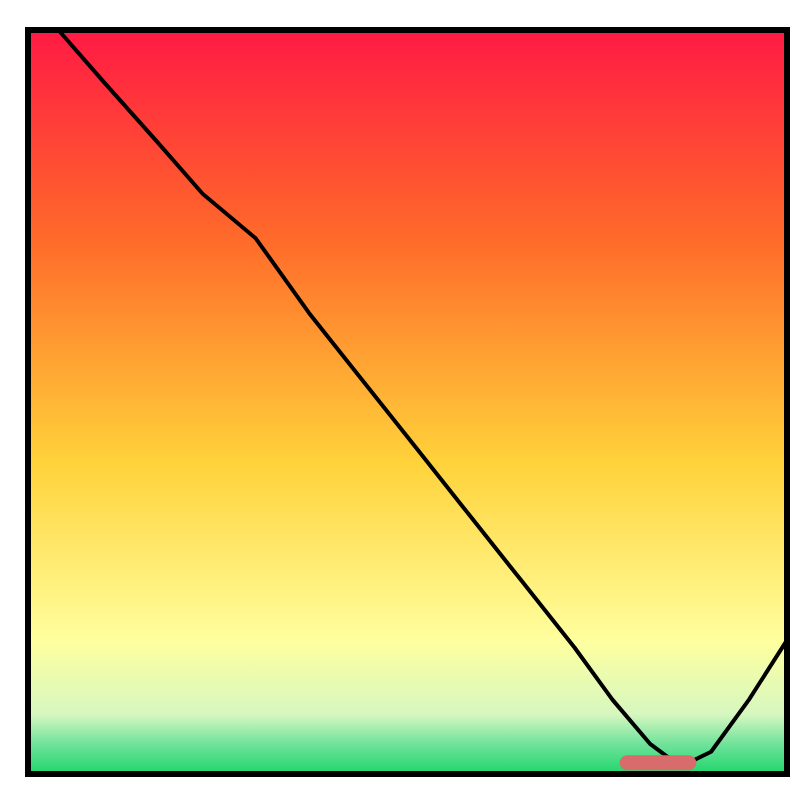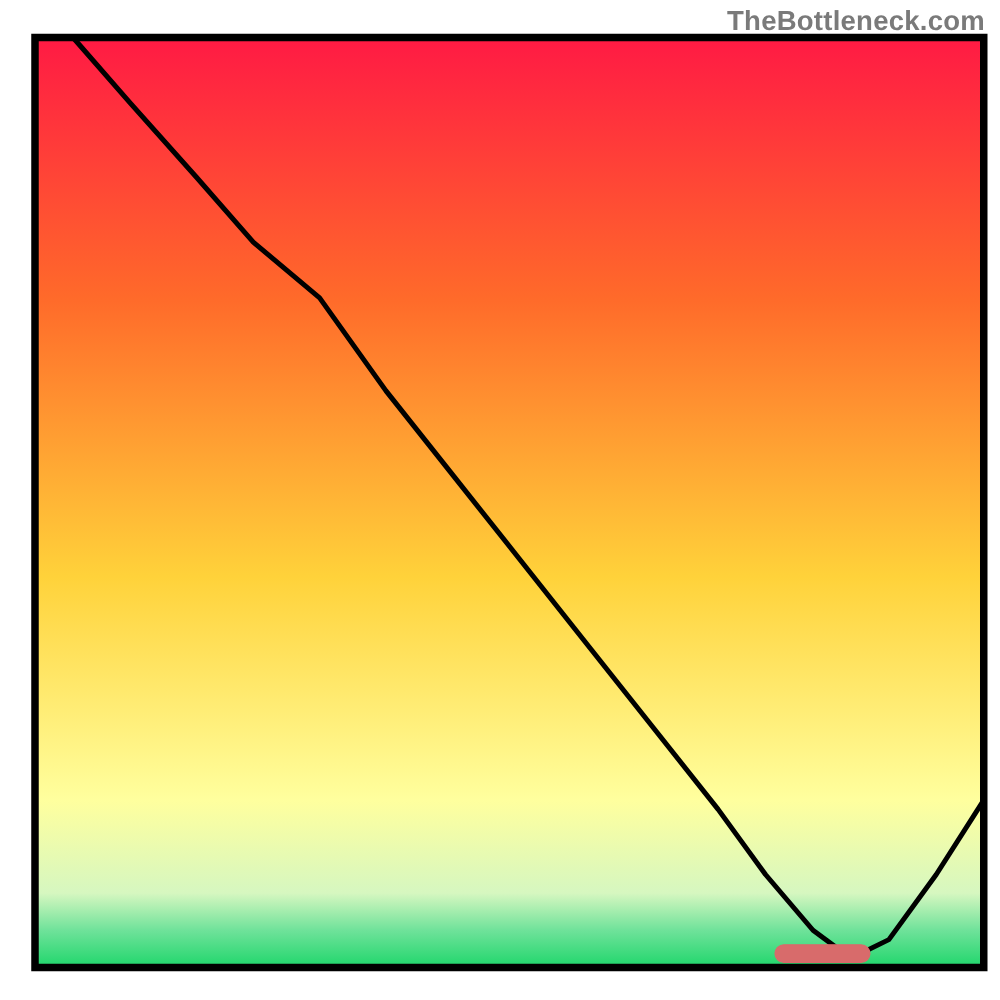--- a/index.html
+++ b/index.html
@@ -15,21 +15,20 @@
     color: #7a7a7a;
     letter-spacing: 0.2px;
     z-index: 5;
   }
   svg { display: block; position: absolute; top: 0; left: 0; }
 </style>
 </head>
 <body>
 <div class="wrap">
 
-<div class="watermark">TheBottleneck.com</div>
 
 <svg id="chart-svg" width="800" height="800" viewBox="0 0 800 800">
   <defs>
     <linearGradient id="bg-grad" x1="0" y1="0" x2="0" y2="1">
       <stop id="g0" offset="0%" stop-color="#ff1a44"></stop>
       <stop id="g1" offset="28%" stop-color="#ff6a2a"></stop>
       <stop id="g2" offset="58%" stop-color="#ffd23a"></stop>
       <stop id="g3" offset="82%" stop-color="#ffff9e"></stop>
       <stop id="g4" offset="92%" stop-color="#d6f7c0"></stop>
       <stop id="g5" offset="96%" stop-color="#6fe29a"></stop>

